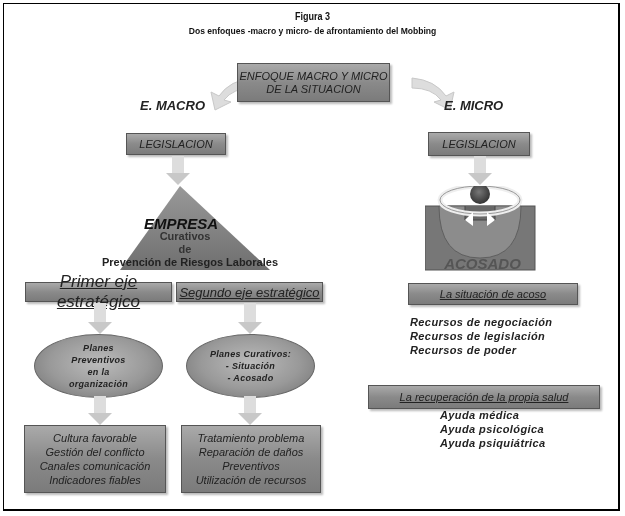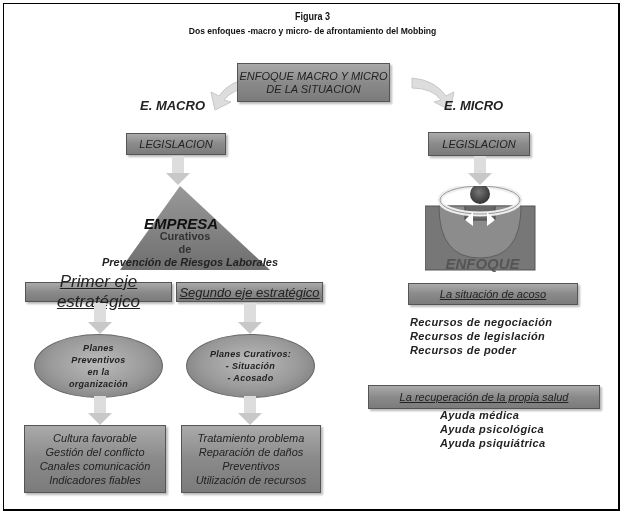--- a/index.html
+++ b/index.html
@@ -50,21 +50,21 @@
       <linearGradient id="tg" x1="0" y1="0" x2="0" y2="1">
         <stop offset="0" stop-color="#999"></stop>
         <stop offset="1" stop-color="#6f6f6f"></stop>
       </linearGradient>
     </defs>
   <path d="M60 0 L150 84 L0 84 Z" fill="url(#tg)"></path>
 </svg>
 <div class="lbl" style="left:144px;top:215px;font-size:15px;color:#111;">EMPRESA</div>
 <div style="position:absolute;left:150px;top:230px;width:70px;text-align:center;font-size:11px;font-weight:bold;color:#333;">Curativos</div>
 <div style="position:absolute;left:150px;top:243px;width:70px;text-align:center;font-size:11px;font-weight:bold;color:#333;">de</div>
-<div style="position:absolute;left:95px;top:256px;width:190px;text-align:center;font-size:11px;font-weight:bold;font-style:italic;color:#222;">Prevención de Riesgos Laborales</div>
+<div style="position:absolute;left:95px;top:256px;width:190px;text-align:center;font-size:11px;font-weight:bold;color:#222;">Prevención de Riesgos Laborales</div>
 
 <div class="box" style="left:25px;top:282px;width:147px;height:20px;font-size:17px;">
   <u>Primer eje estratégico</u>
 </div>
 <div class="box" style="left:176px;top:282px;width:147px;height:20px;font-size:13px;">
   <u>Segundo eje estratégico</u>
 </div>
 
 <svg class="arrow" style="left:88px;top:303px" width="24" height="32">
   <rect x="6" y="0" width="12" height="20" fill="#ddd"></rect>
@@ -125,21 +125,21 @@
       </radialGradient>
     </defs>
   <rect x="0" y="20" width="110" height="64" fill="#777" stroke="#555"></rect>
   <path d="M14 20 Q14 72 55 72 Q96 72 96 20 Z" fill="#8c8c8c" stroke="#555" stroke-width="0.8"></path>
   <path d="M40 20 L40 34 L70 34 L70 20" fill="#666" stroke="#444"></path>
   <ellipse cx="55" cy="14" rx="40" ry="14" fill="none" stroke="#eee" stroke-width="5"></ellipse>
   <ellipse cx="55" cy="14" rx="40" ry="14" fill="none" stroke="#999" stroke-width="1"></ellipse>
   <path d="M40 34 L48 26 L48 40 Z M70 34 L62 26 L62 40 Z" fill="#fff"></path>
   <circle cx="55" cy="8" r="10" fill="url(#ball)"></circle>
 </svg>
-<div style="position:absolute;left:430px;top:255px;width:105px;text-align:center;font-size:15px;font-style:italic;font-weight:bold;color:#555;">ENFOQUE</div>
+<div style="position:absolute;left:430px;top:255px;width:105px;text-align:center;font-size:15px;font-style:italic;font-weight:bold;color:#555;">ACOSADO</div>
 
 <div class="box" style="left:408px;top:283px;width:170px;height:22px;font-size:11px;">
   <u>La situación de acoso</u>
 </div>
 
 <div class="list" style="left:410px;top:315px;">
   <div>Recursos de negociación</div>
   <div>Recursos de legislación</div>
   <div>Recursos de poder</div>
 </div>

